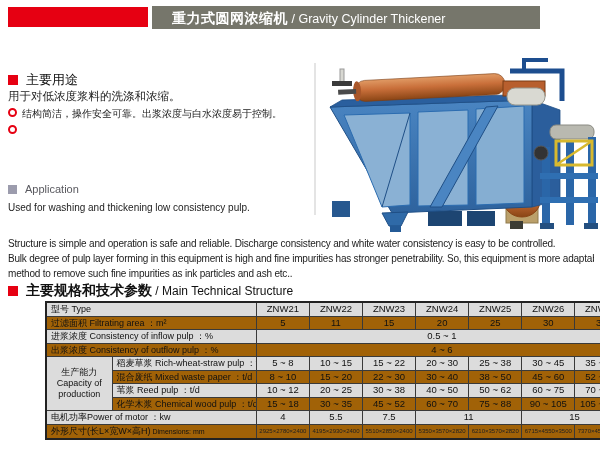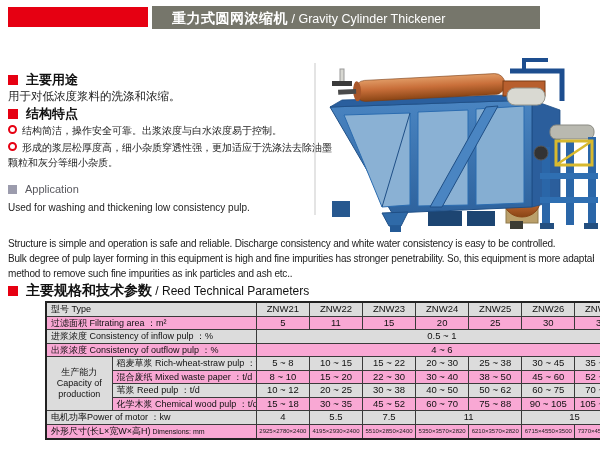--- a/index.html
+++ b/index.html
@@ -8,21 +8,21 @@
 
   
   .red-block{position:absolute;left:8px;top:7px;width:140px;height:20px;background:#e60012;}
   .banner{position:absolute;left:152px;top:6px;width:388px;height:23px;background:#76766b;
           color:#fff;line-height:23px;padding-left:20px;box-sizing:border-box;white-space:nowrap;}
   .banner .cn{font-weight:bold;font-size:14px;letter-spacing:0.5px;}
   .banner .en{font-size:12.5px;}
 
   
   .cn-block{position:absolute;left:8px;top:72px;width:330px;}
-  .h-cn{font-size:13px;font-weight:bold;line-height:15px;margin:0 0 2px 0;}
+  .h-cn{font-size:13px;font-weight:normal;line-height:15px;margin:0 0 2px 0;}
   .sq-red{display:inline-block;width:10px;height:10px;background:#e60012;margin-right:8px;vertical-align:-1px;}
   .p-cn{font-size:11.5px;line-height:14px;margin:0 0 3px 0;color:#222;}
   .bullet-cn{font-size:10px;line-height:15px;margin:2px 0 0 0;color:#222;}
   .ring{display:inline-block;width:5px;height:5px;border:2px solid #e60012;border-radius:50%;
         background:#fff;margin-right:5px;vertical-align:0px;}
 
   
   .en-block{position:absolute;left:8px;top:183px;width:330px;}
   .h-en{font-size:11px;color:#58585e;line-height:13px;margin:0 0 5px 0;}
   .sq-gray{display:inline-block;width:9px;height:9px;background:#9c9cad;margin-right:8px;vertical-align:-1px;}
@@ -35,21 +35,21 @@
   .sec-heading{position:absolute;left:8px;top:281px;white-space:nowrap;}
   .sec-heading .cn{font-size:14px;font-weight:bold;}
   .sec-heading .en{font-size:12px;}
 
   
   .tbl-wrap{position:absolute;left:8px;top:301px;padding-left:37px;}
   table{border-collapse:collapse;table-layout:fixed;width:584px;border:2px solid #222;}
   td{border:1px solid #3a3a3a;text-align:center;padding:0;height:12.5px;line-height:12px;
      font-size:9.5px;color:#111;overflow:hidden;white-space:nowrap;}
   tr.g td{background:#dcdcdc;}
-  tr.w td{background:#f9a8d4;}
+  tr.w td{background:#a16207;}
   td.lbl{text-align:left;padding-left:4px;font-size:9px;}
   td.grp{background:#ffffff;white-space:pre-line;font-size:9px;line-height:11px;}
   td.dimv{font-size:6px;letter-spacing:0;color:#222;}
   .dimsub{font-size:7px;}
 
   
   .machine{position:absolute;left:310px;top:55px;width:290px;height:180px;}
 </style>
 </head>
 <body>
@@ -57,23 +57,22 @@
 <div class="page">
 
   <div class="red-block"></div>
   <div class="banner">
     <span class="cn">重力式圆网浓缩机</span><span class="en"> / </span><span class="en">Gravity Cylinder Thickener</span>
   </div>
 
   <div class="cn-block">
     <div class="h-cn"><span class="sq-red"></span><span>主要用途</span></div>
     <p class="p-cn">用于对低浓度浆料的洗涤和浓缩。</p>
-    <div class="h-cn"><span class="sq-red"></span><span>结构特点</span></div>
     <p class="bullet-cn"><span class="ring"></span><span>结构简洁，操作安全可靠。出浆浓度与白水浓度易于控制。</span></p>
-    <p class="bullet-cn"><span class="ring"></span><span>形成的浆层松厚度高，细小杂质穿透性强，更加适应于洗涤法去除油墨颗粒和灰分等细小杂质。</span></p>
+    <p class="bullet-cn"><span class="ring"></span></p>
   </div>
 
   <div class="machine">
     <svg width="290" height="180" viewBox="0 0 290 180" xmlns="http://www.w3.org/2000/svg">
       <defs>
         <linearGradient id="rollGrad" x1="0" y1="0" x2="0" y2="1">
           <stop offset="0" stop-color="#e09a64"></stop>
             <stop offset="0.45" stop-color="#c96f3a"></stop>
             <stop offset="1" stop-color="#8a4515"></stop>
         </linearGradient>
@@ -142,21 +141,21 @@
     <p class="p-en">Used for washing and thickening low consistency pulp.</p>
   </div>
 
   <div class="en-par">
     <div>Structure is simple and operation is safe and reliable. Discharge consistency and white water consistency is easy to be controlled.</div>
     <div>Bulk degree of pulp layer forming in this equipment is high and fine impurities has stronger penetrability. So, this equipment is more adaptable to using washing</div>
     <div>method to remove such fine impurities as ink particles and ash etc..</div>
   </div>
 
   <div class="sec-heading">
-    <span class="sq-red"></span><span class="cn">主要规格和技术参数</span><span class="en"> / Reed Technical Parameters</span>
+    <span class="sq-red"></span><span class="cn">主要规格和技术参数</span><span class="en"> / Main Technical Structure</span>
   </div>
 
   <div class="tbl-wrap">
     <table>
       <colgroup>
         <col style="width:66px">
           <col style="width:144px">
         <col style="width:53px">
           <col style="width:53px">
           <col style="width:53px">

